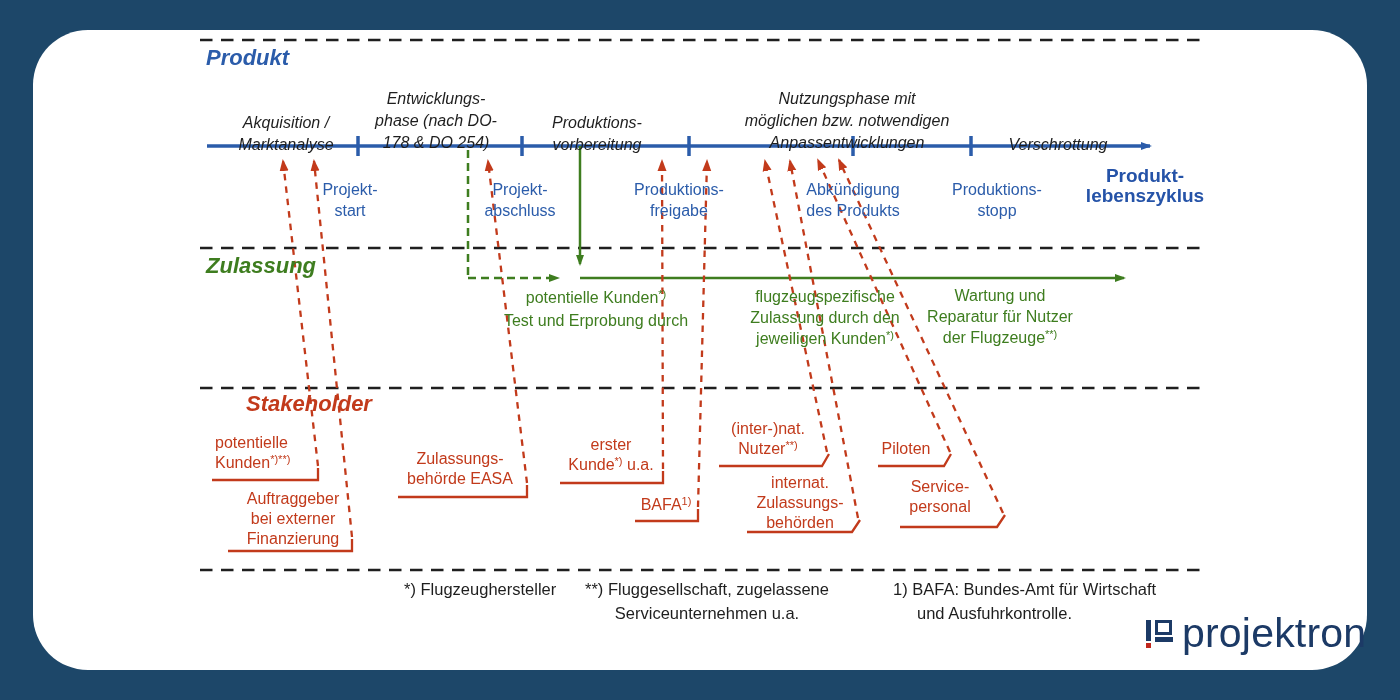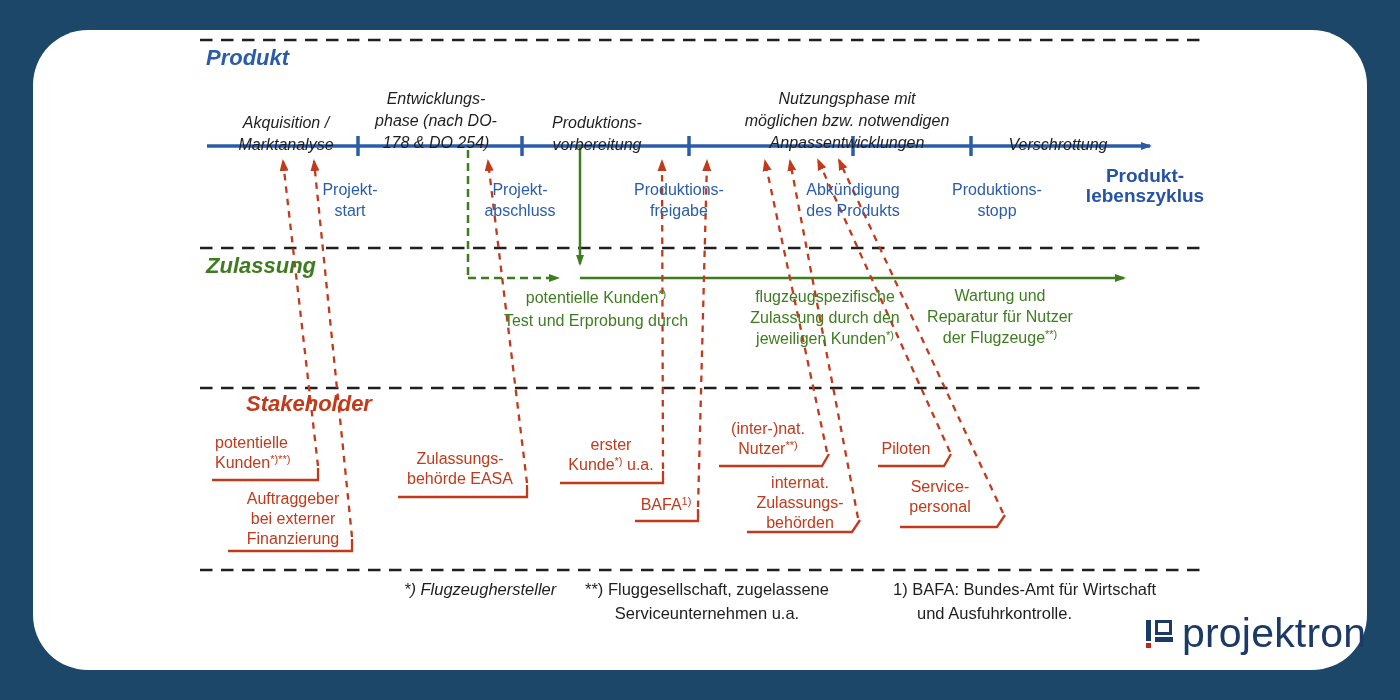--- a/index.html
+++ b/index.html
@@ -169,21 +169,21 @@
     <div><span>behörden</span></div>
   </div>
   <div class="lbl stake" style="left:856px;top:439px;width:100px;">
     <div><span>Piloten</span></div>
   </div>
   <div class="lbl stake" style="left:880px;top:477px;width:120px;">
     <div><span>Service-</span></div>
     <div><span>personal</span></div>
   </div>
 
-  <div class="lbl footnote" style="left:404px;top:577px;font-style:italic;">*) Flugzeughersteller</div>
+  <div class="lbl footnote" style="left:404px;top:577px;">*) Flugzeughersteller</div>
   <div class="lbl footnote fn-center" style="left:572px;top:577px;width:270px;">**) Fluggesellschaft, zugelassene
 Serviceunternehmen u.a.</div>
   <div class="lbl footnote" style="left:893px;top:577px;">1) BAFA: Bundes-Amt für Wirtschaft</div>
   <div class="lbl footnote" style="left:917px;top:601px;">und Ausfuhrkontrolle.</div>
 
   <div class="logo-icon">
     <div class="ibar"></div>
       <div class="sq"></div>
       <div class="bbar"></div>
       <div class="rsq"></div>

